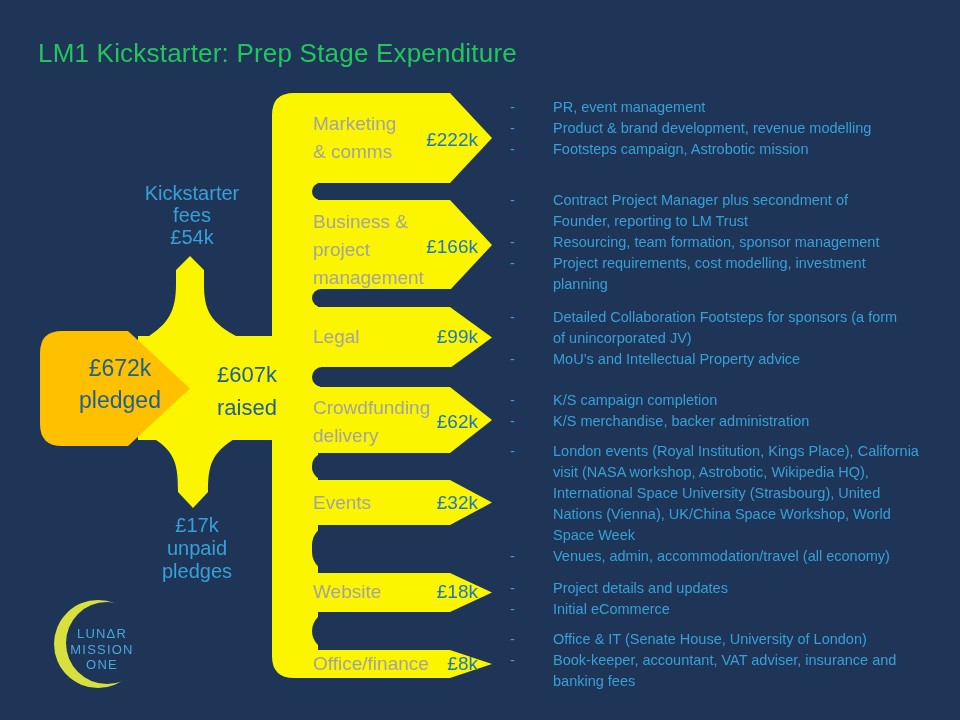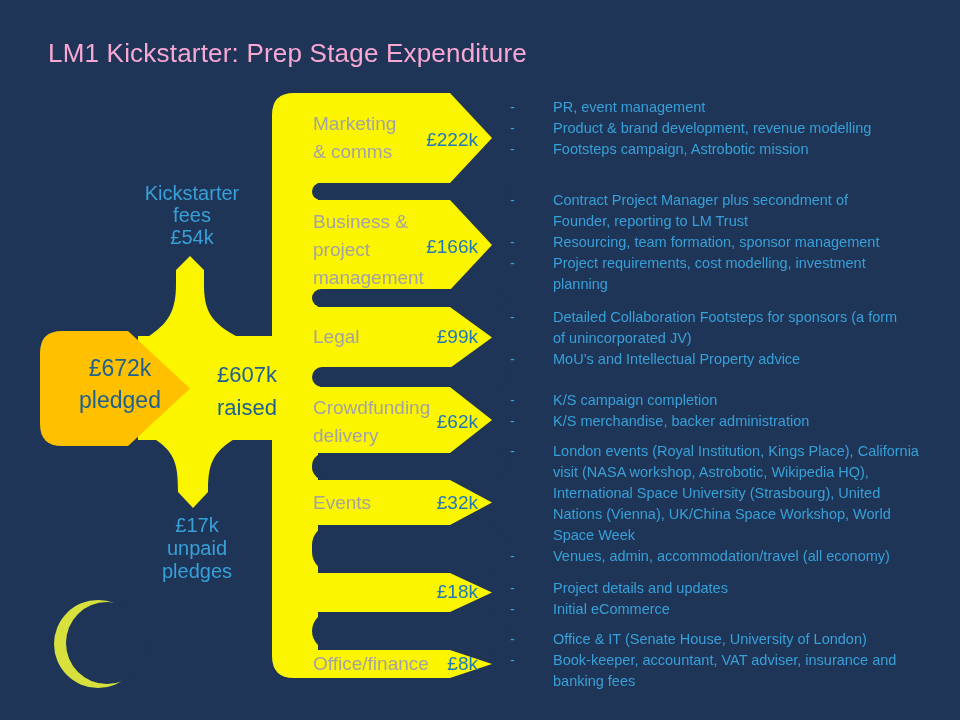--- a/index.html
+++ b/index.html
@@ -5,21 +5,21 @@
   * { margin:0; padding:0; box-sizing:border-box; }
   html,body { background:#10203a; }
   .stage {
     position:relative; width:960px; height:720px; overflow:hidden;
     background:#1E3557;
     font-family:"Liberation Sans", sans-serif;
   }
   .stage svg.shapes { position:absolute; left:0; top:0; width:960px; height:720px; }
   .abs { position:absolute; }
   .slide-title {
-    left:48px; top:36px; font-size:26px; line-height:34px; color:#f9a8d4;
+    left:38px; top:36px; font-size:26px; line-height:34px; color:#22c55e;
     letter-spacing:0.2px;
   }
   .cat-label {
     left:313px; width:150px; font-size:19px; line-height:28px;
     color:#a3a3a3; white-space:pre-line;
   }
   .cat-value {
     left:378px; width:100px; font-size:19px; line-height:24px;
     color:#1E78BE; text-align:right;
   }
@@ -105,20 +105,21 @@
 project
 management</div>
   <div class="abs cat-value" style="top:235px">£166k</div>
   <div class="abs cat-label" style="top:323px">Legal</div>
   <div class="abs cat-value" style="top:325px">£99k</div>
   <div class="abs cat-label" style="top:394px">Crowdfunding
 delivery</div>
   <div class="abs cat-value" style="top:410px">£62k</div>
   <div class="abs cat-label" style="top:489px">Events</div>
   <div class="abs cat-value" style="top:491px">£32k</div>
+  <div class="abs cat-label" style="top:578px">Website</div>
   <div class="abs cat-value" style="top:580px">£18k</div>
   <div class="abs cat-label" style="top:650px">Office/finance</div>
   <div class="abs cat-value" style="top:652px">£8k</div>
 
   <div class="abs bullets" style="top:97px">
     <div class="bullet">
         <span class="dash">-</span>
         <span class="txt">PR, event management</span>
       </div>
     <div class="bullet">
@@ -202,14 +203,19 @@
         <span class="dash">-</span>
         <span class="txt">Office &amp; IT (Senate House, University of London)</span>
       </div>
     <div class="bullet">
         <span class="dash">-</span>
         <span class="txt">Book-keeper, accountant, VAT adviser, insurance and
 banking fees</span>
       </div>
   </div>
 
+  <div class="abs logo-text">
+    <span>LUNΔR</span>
+    <span>MISSION</span>
+    <span>ONE</span>
+  </div>
 
 </div>
 
 </body></html>

